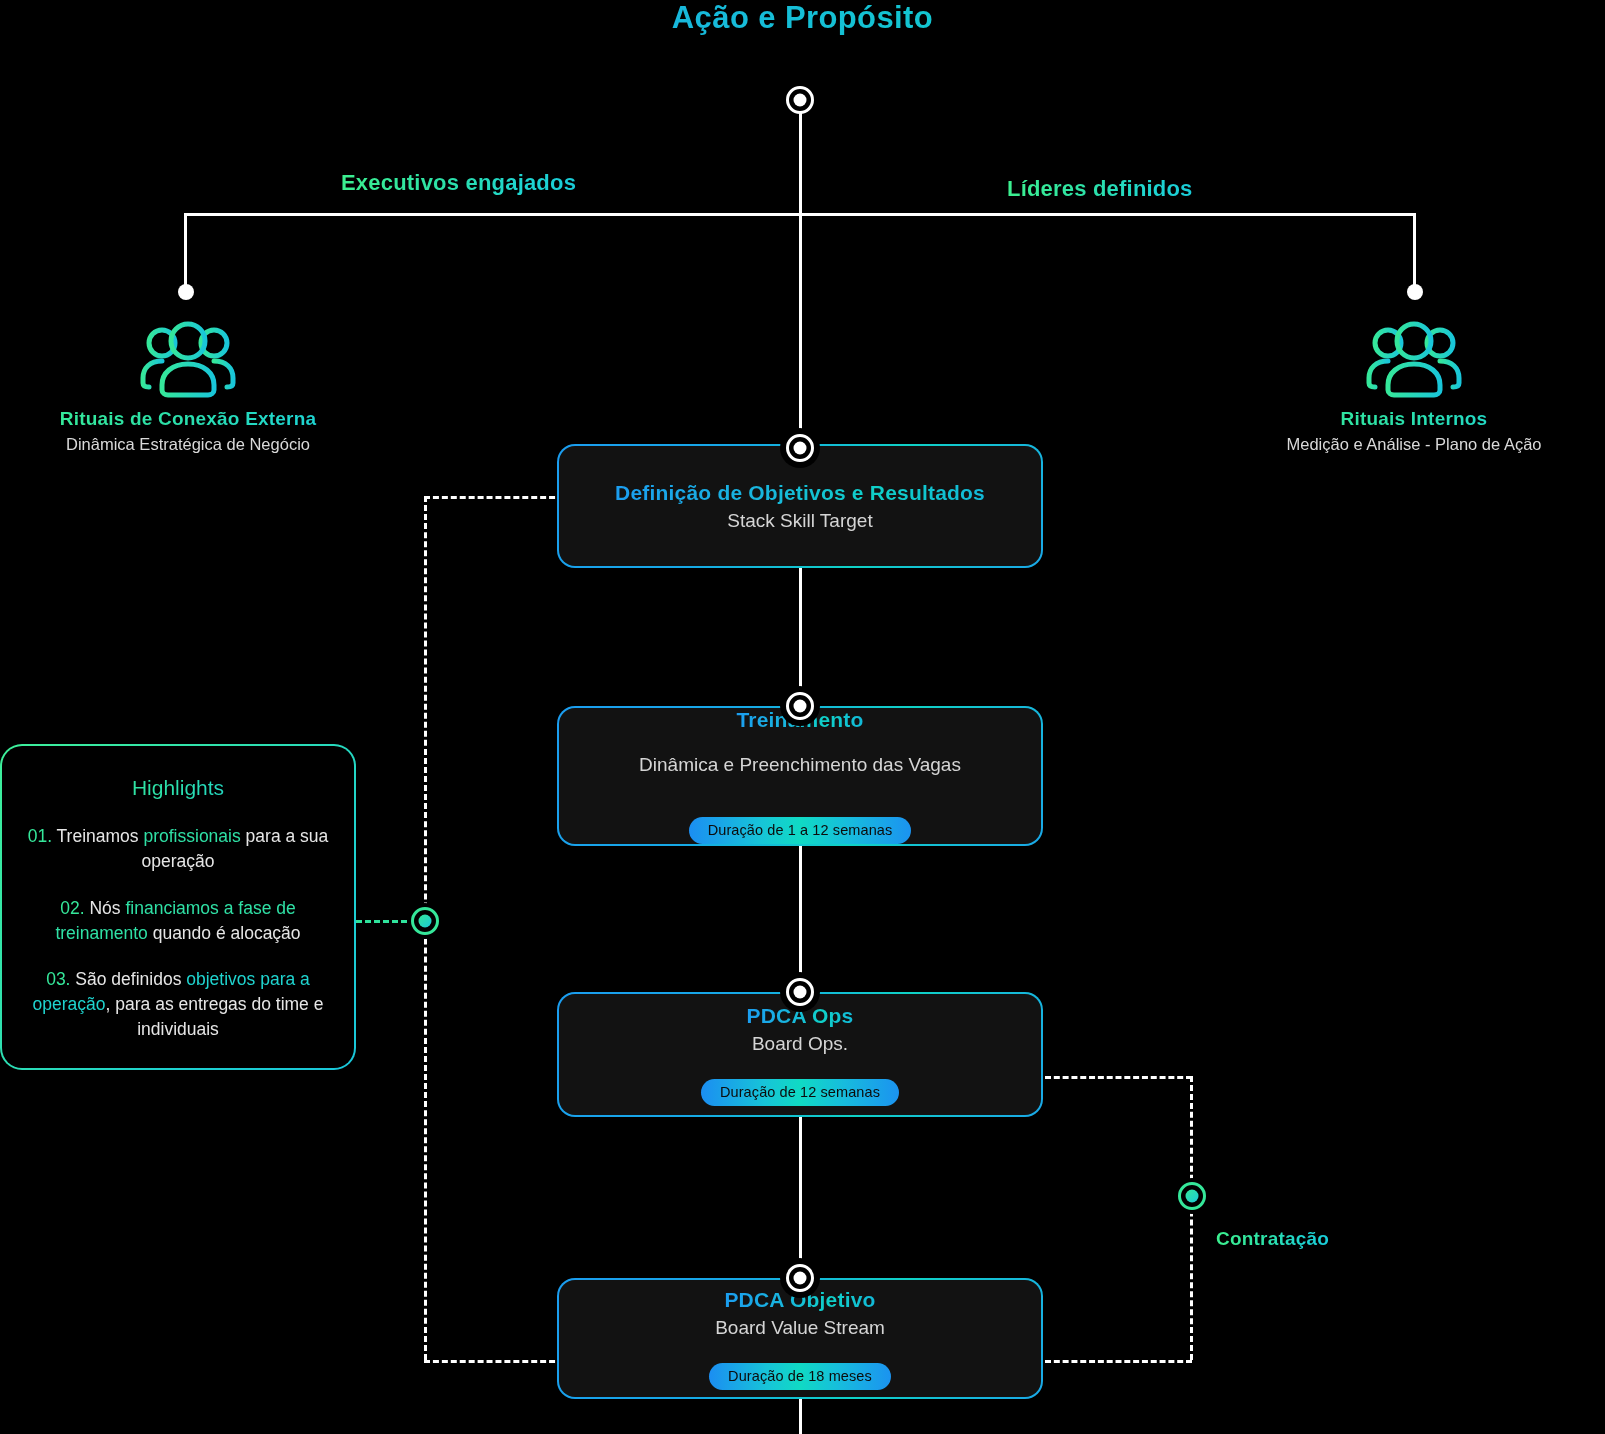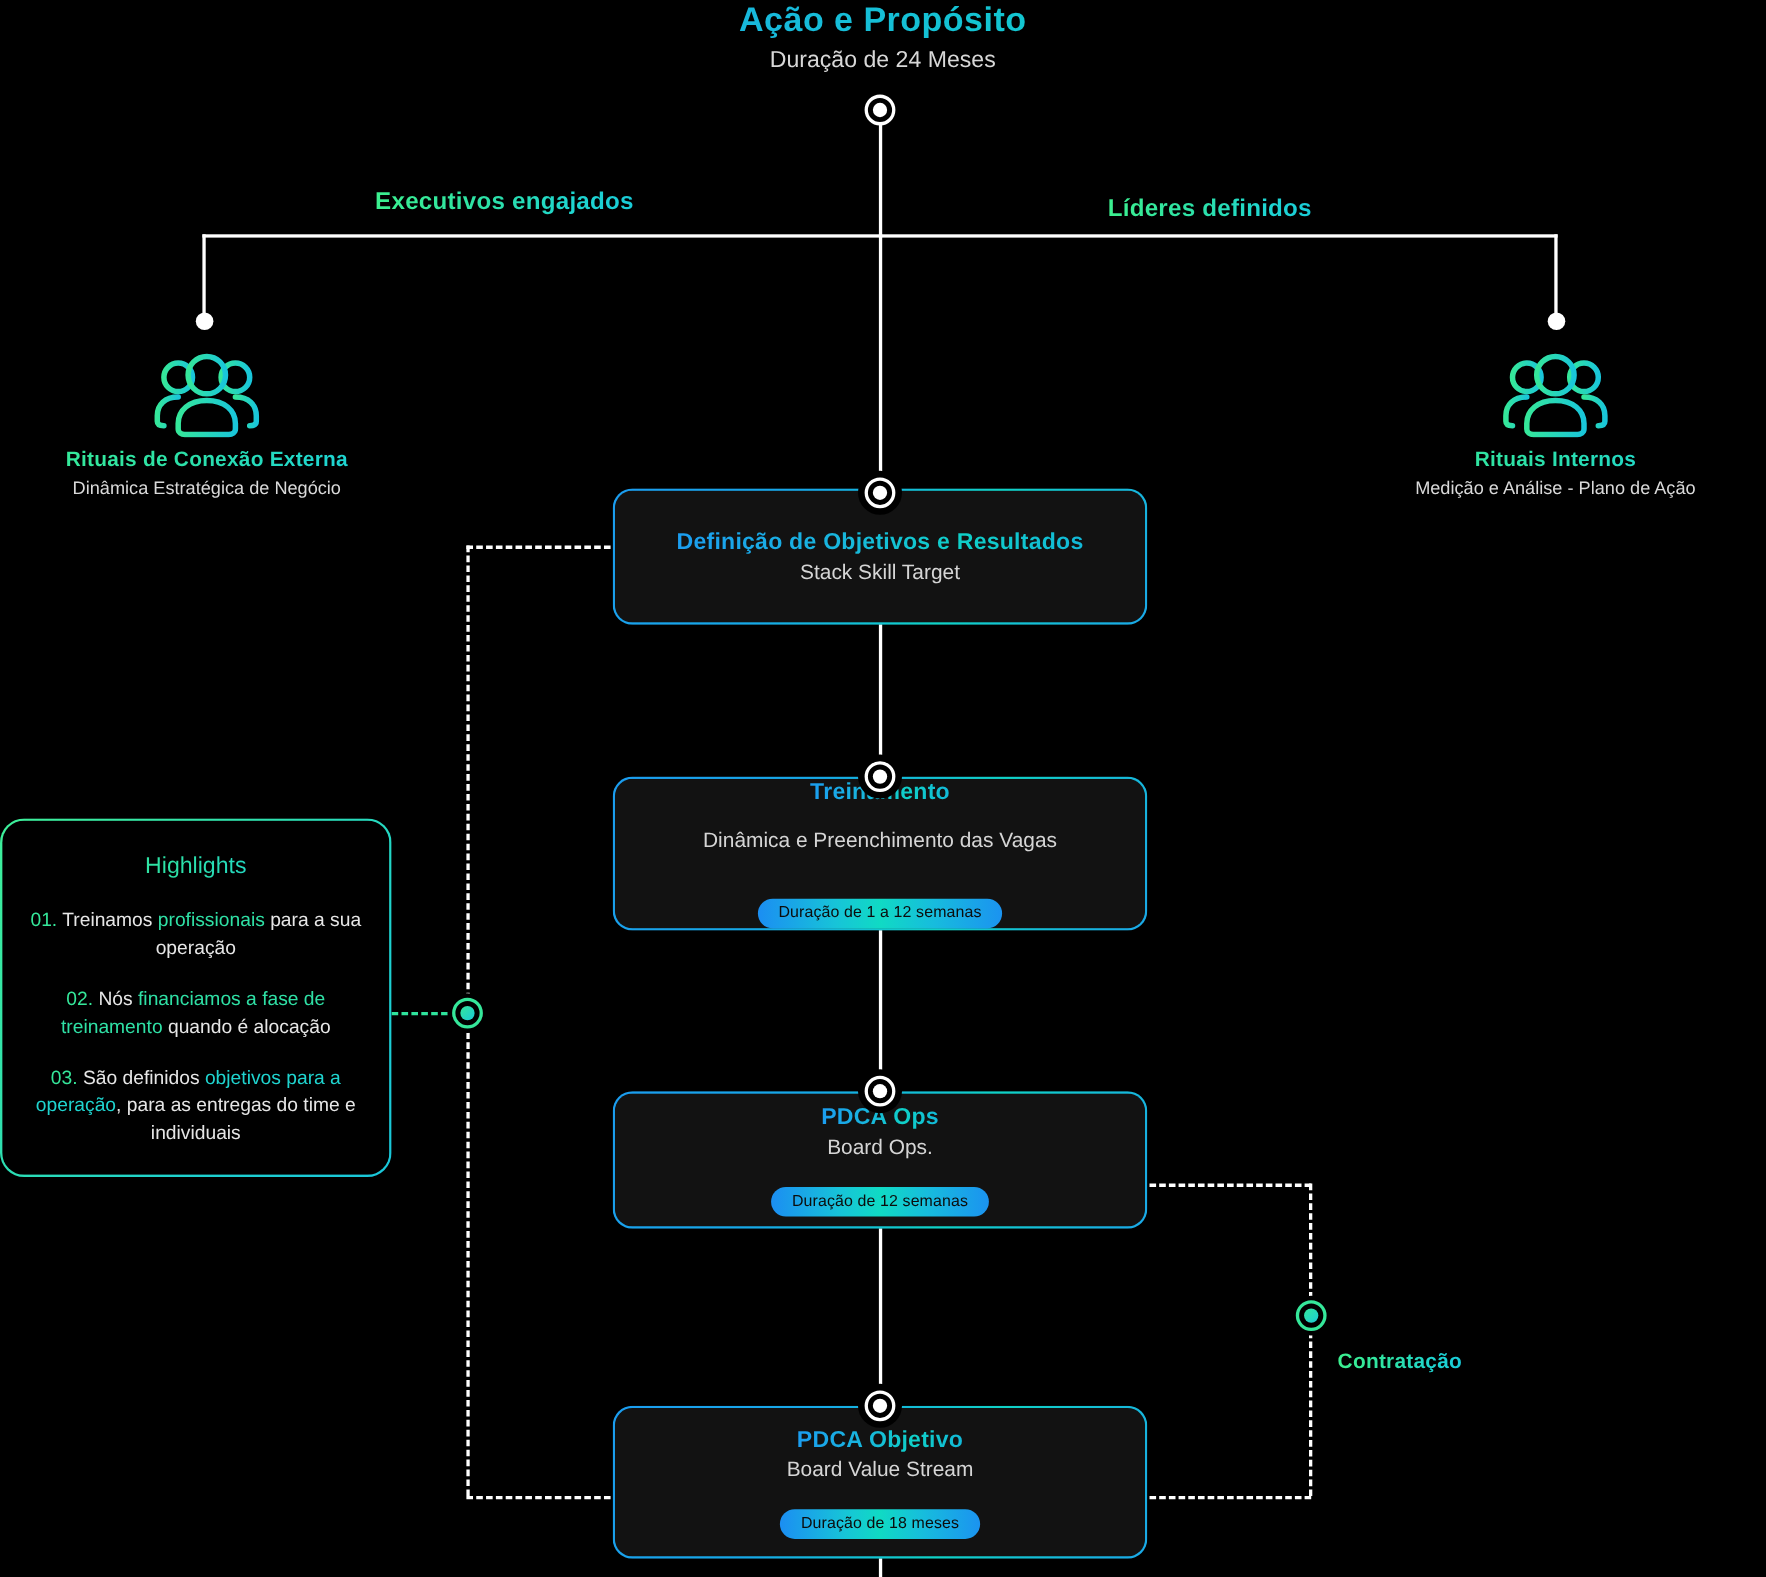--- a/index.html
+++ b/index.html
@@ -115,21 +115,20 @@
     position:absolute; font-size:19px; font-weight:bold; letter-spacing:.2px; white-space:nowrap;margin-top:44px;
   }
 </style>
 </head>
 <body>
 
 <div class="stage">
 
   <div id="header">
     <div id="title" class="grad-blue">Ação e Propósito</div>
-    <div id="subtitle">Duração de 24 Meses</div>
   </div>
 
   <div class="node" style="left:786px; top:86px; width:28px; height:28px;">
     <div class="core" style="width:13px;height:13px;"></div>
   </div>
 
   <div class="vline" style="left:799px; top:112px; height:104px;"></div>
 
   <div class="hline" style="left:184px; top:213px; width:1232px;"></div>
 
@@ -227,21 +226,21 @@
 
   <div class="card" style="left:557px; top:992px; height:125px;">
     <div class="c-title grad-blue">PDCA Ops</div>
     <div class="c-sub">Board Ops.</div>
     <div class="pill">Duração de 12 semanas</div>
   </div>
   <div class="node" style="left:786px; top:978px; width:28px; height:28px;">
     <div class="core" style="width:13px;height:13px;"></div>
   </div>
 
-  <div class="card" style="left:557px; top:1278px; height:139px;">
+  <div class="card" style="left:557px; top:1278px; height:121px;">
     <div class="c-title grad-blue">PDCA Objetivo</div>
     <div class="c-sub">Board Value Stream</div>
     <div class="pill">Duração de 18 meses</div>
   </div>
   <div class="node" style="left:786px; top:1264px; width:28px; height:28px;">
     <div class="core" style="width:13px;height:13px;"></div>
   </div>
 
   <div id="highlights" style="left:0px; top:744px;">
     <div class="hl-title grad-green">Highlights</div>

